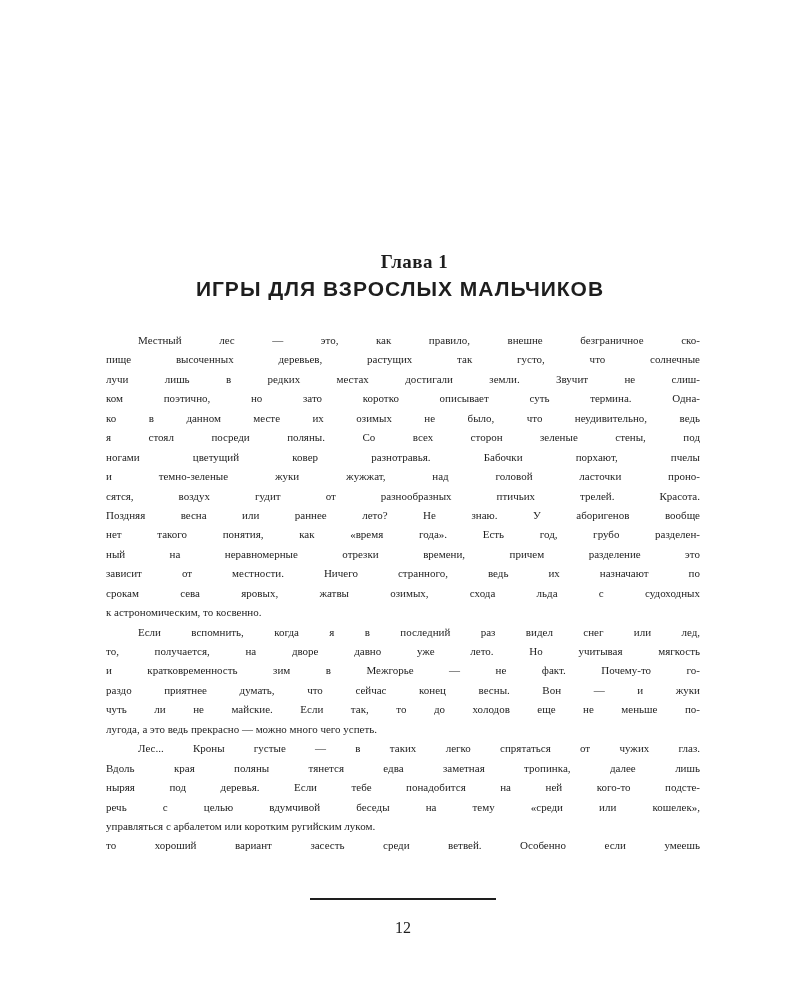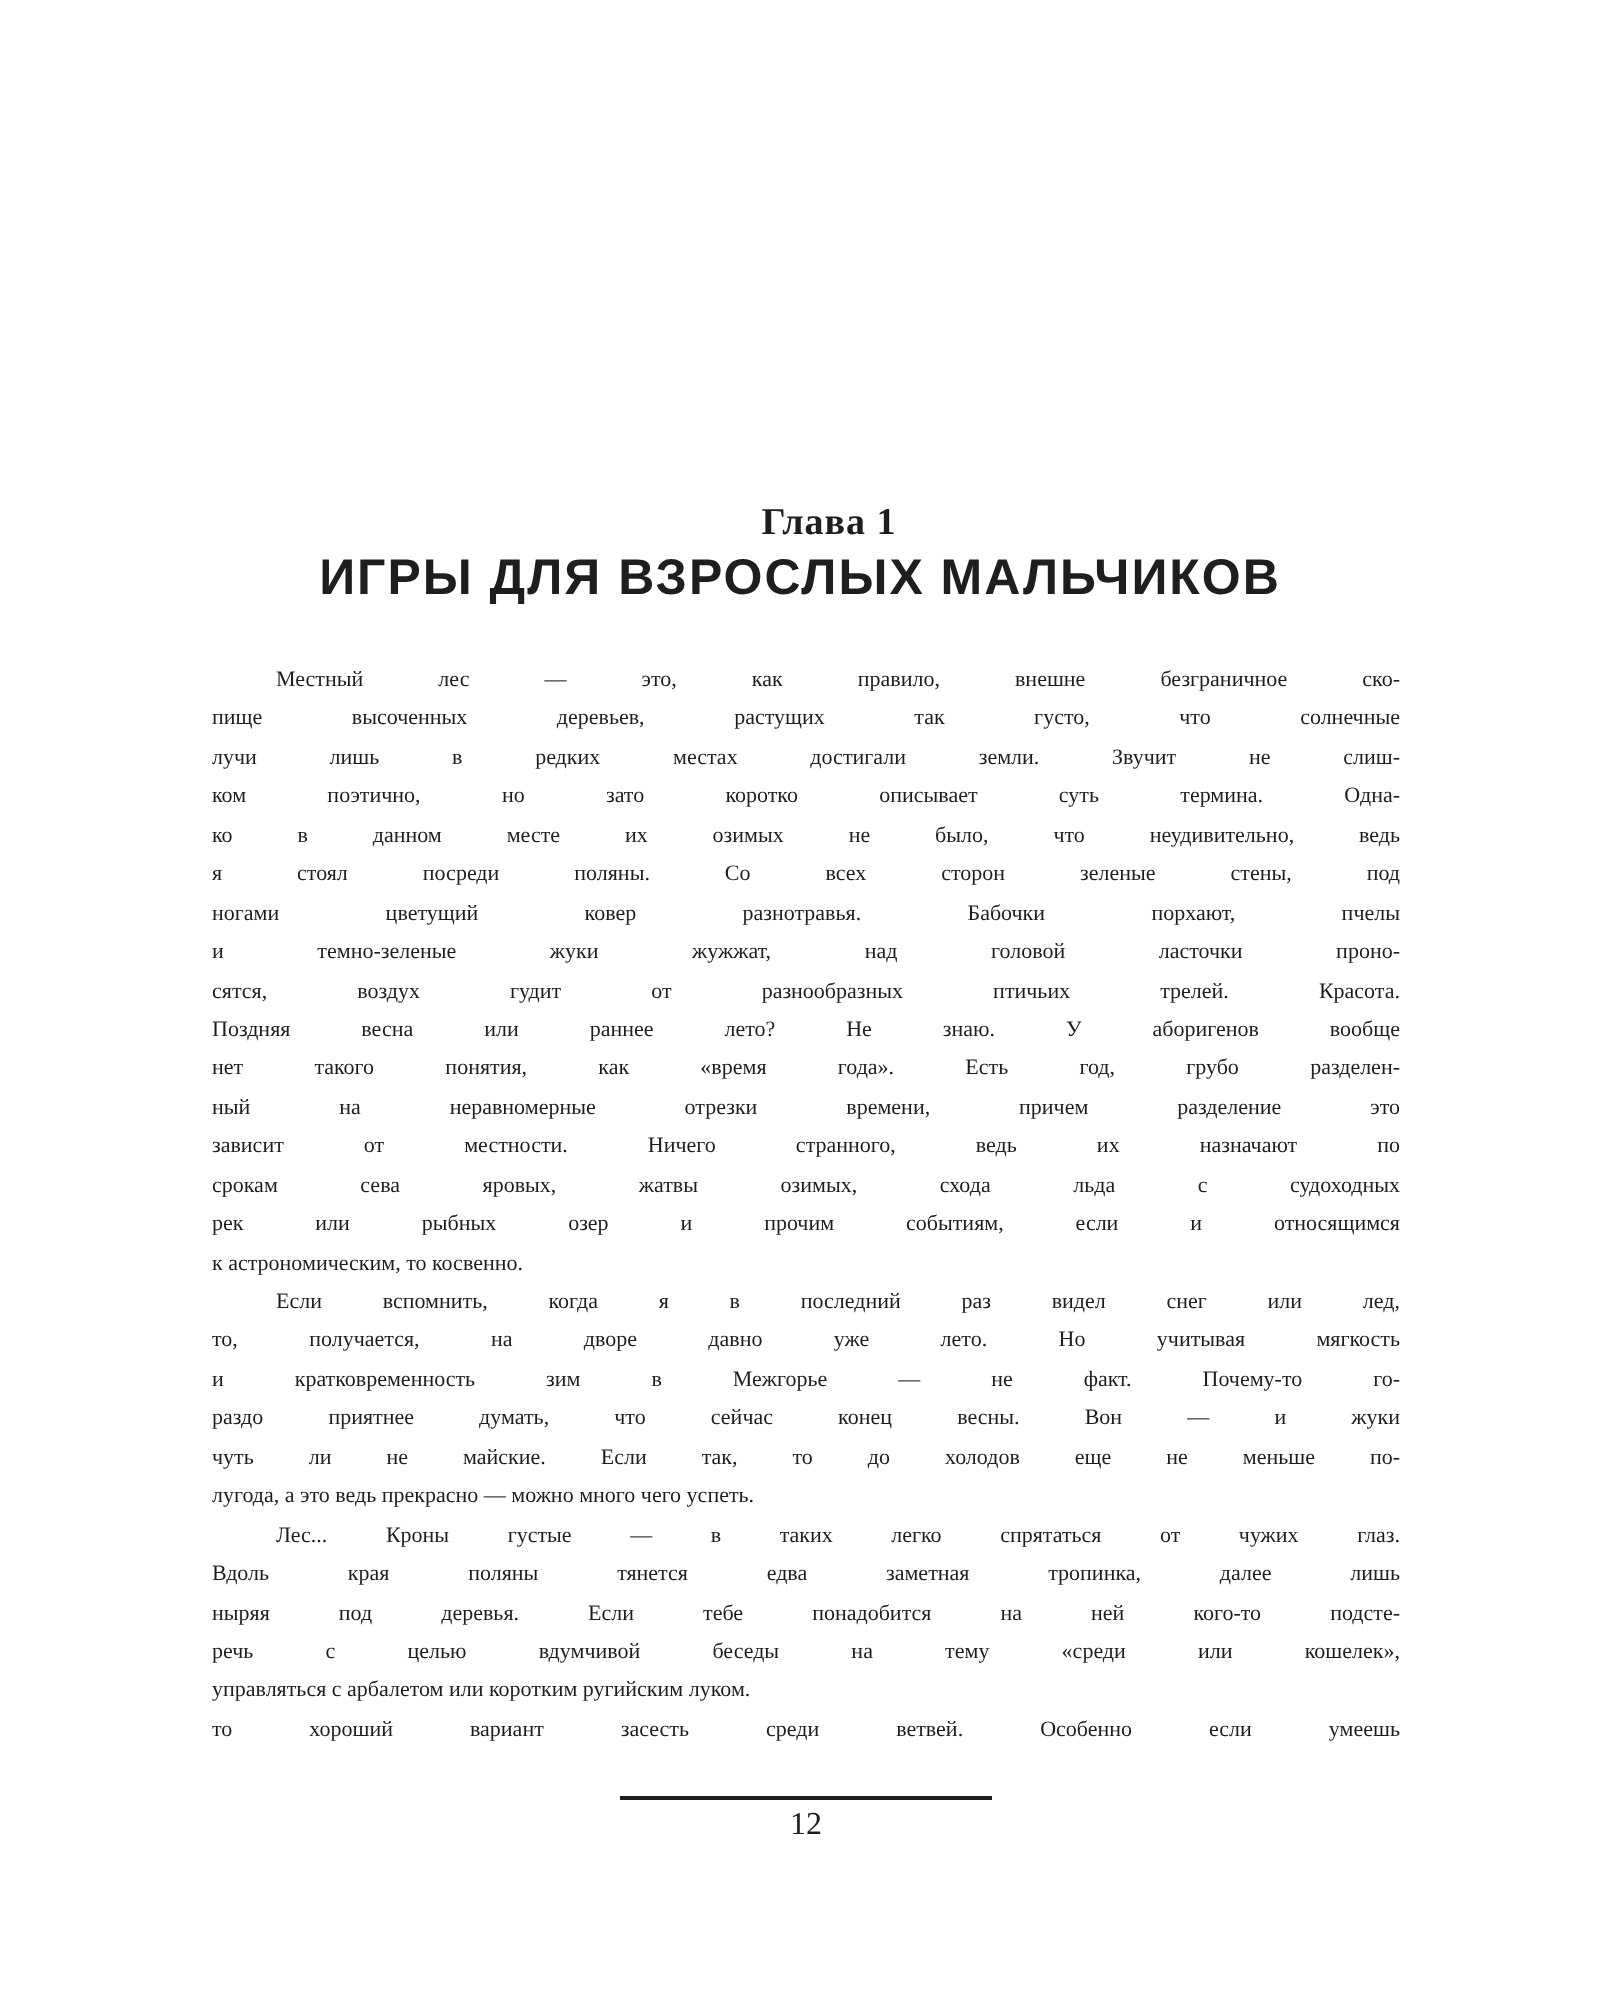--- a/index.html
+++ b/index.html
@@ -27,21 +27,21 @@
     font-family: "Liberation Serif", "DejaVu Serif", serif;
     font-weight: bold;
     font-size: 19px;
     line-height: 22px;
     letter-spacing: 0.5px;
     padding-left: 29px;
   }
   .chapter-subtitle {
     font-family: "Liberation Sans", "DejaVu Sans", sans-serif;
     font-weight: bold;
-    font-size: 25px;
+    font-size: 21px;
     line-height: 24px;
     letter-spacing: 1px;
     margin-top: 4px;
   }
   .body-text {
     position: absolute;
     top: 331px;
     left: 106px;
     width: 594px;
     font-size: 11px;
@@ -75,21 +75,21 @@
   }
   .footer-rule {
     width: 186px;
     height: 2px;
     background: #1e1e1e;
     margin: 0 auto;
   }
   .page-number {
     font-size: 16px;
     line-height: 19px;
-    margin-top: 3px;
+    margin-top: 18px;
   }
 </style>
 </head>
 <body>
 
 <div class="page">
 
   <div class="chapter-heading">
     <div class="chapter-title">Глава 1</div>
     <div class="chapter-subtitle">ИГРЫ ДЛЯ ВЗРОСЛЫХ МАЛЬЧИКОВ</div>
@@ -104,21 +104,20 @@
         <div class="line">ко в данном месте их озимых не было, что неудивительно, ведь</div>
         <div class="line">я стоял посреди поляны. Со всех сторон зеленые стены, под</div>
         <div class="line">ногами цветущий ковер разнотравья. Бабочки порхают, пчелы</div>
         <div class="line">и темно-зеленые жуки жужжат, над головой ласточки проно-</div>
         <div class="line">сятся, воздух гудит от разнообразных птичьих трелей. Красота.</div>
         <div class="line">Поздняя весна или раннее лето? Не знаю. У аборигенов вообще</div>
         <div class="line">нет такого понятия, как «время года». Есть год, грубо разделен-</div>
         <div class="line">ный на неравномерные отрезки времени, причем разделение это</div>
         <div class="line">зависит от местности. Ничего странного, ведь их назначают по</div>
         <div class="line">срокам сева яровых, жатвы озимых, схода льда с судоходных</div>
-        <div class="line">рек или рыбных озер и прочим событиям, если и относящимся</div>
         <div class="line para-last">к астрономическим, то косвенно.</div>
       </div>
       <div class="paragraph">
         <div class="line para-first">Если вспомнить, когда я в последний раз видел снег или лед,</div>
         <div class="line">то, получается, на дворе давно уже лето. Но учитывая мягкость</div>
         <div class="line">и кратковременность зим в Межгорье — не факт. Почему-то го-</div>
         <div class="line">раздо приятнее думать, что сейчас конец весны. Вон — и жуки</div>
         <div class="line">чуть ли не майские. Если так, то до холодов еще не меньше по-</div>
         <div class="line para-last">лугода, а это ведь прекрасно — можно много чего успеть.</div>
       </div>

